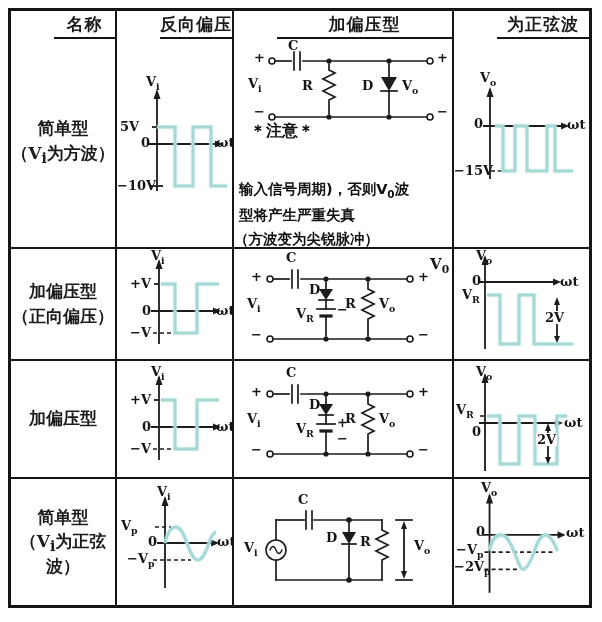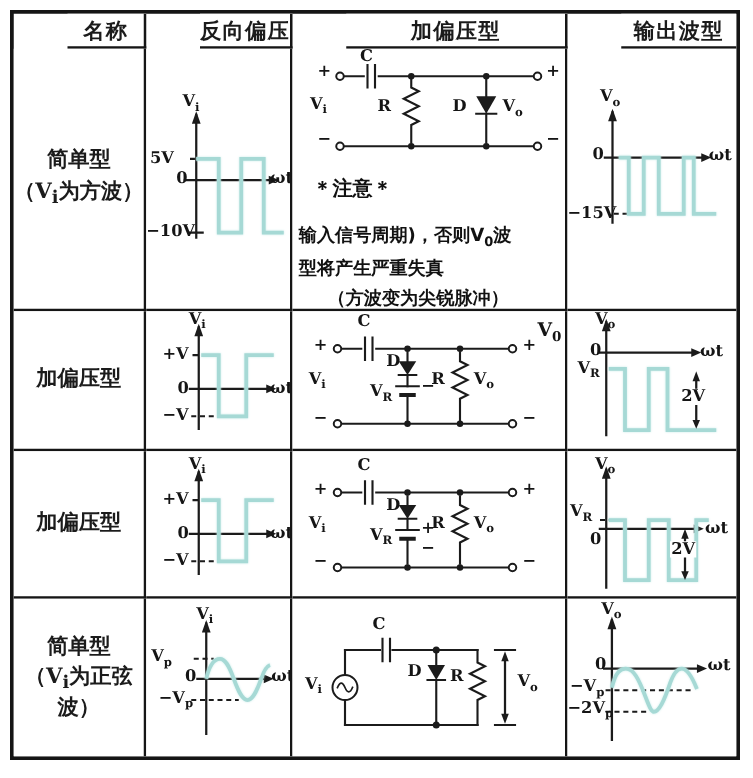--- a/index.html
+++ b/index.html
@@ -40,21 +40,21 @@
   <div class="c hd">
       <span>名称</span>
     </div>
   <div class="c hd">
       <span>反向偏压</span>
     </div>
   <div class="c hd">
       <span>加偏压型</span>
     </div>
   <div class="c hd lc">
-      <span>输出波型</span>
+      <span>为正弦波</span>
     </div>
 
   <div class="c nm">
     <span>简单型</span>
     <span>（V<sub>i</sub>为方波）</span>
   </div>
 
   <div class="c">
     <svg class="dg" viewBox="0 0 115 208">
       <g>
@@ -101,24 +101,24 @@
     </svg>
     <div class="lb" style="left:54px;top:0px">C</div>
     <div class="lb" style="left:20px;top:12px">+</div>
     <div class="lb" style="left:14px;top:38px">V<sub>i</sub></div>
     <div class="lb" style="left:20px;top:66px">−</div>
     <div class="lb" style="left:68px;top:40px">R</div>
     <div class="lb" style="left:128px;top:40px">D</div>
     <div class="lb" style="left:168px;top:40px">V<sub>o</sub></div>
     <div class="lb" style="left:203px;top:12px">+</div>
     <div class="lb" style="left:203px;top:66px">−</div>
-    <div class="nt" style="left:16px;top:104px;font-size:16px">＊注意＊</div>
+    <div class="nt" style="left:16px;top:84px;font-size:16px">＊注意＊</div>
     <div class="nt" style="left:5px;top:143px">输入信号周期)，否则V<sub>0</sub>波</div>
     <div class="nt" style="left:5px;top:169px">型将产生严重失真</div>
-    <div class="nt" style="left:28px;top:193px">（方波变为尖锐脉冲）</div>
+    <div class="nt" style="left:0;top:193px">（方波变为尖锐脉冲）</div>
   </div>
 
   <div class="c lc">
     <svg class="dg" viewBox="0 0 133 208">
       <g>
         <path class="ax" d="M35,50 V140"></path>
           <polygon class="ah" points="31.5,58 35,48 38.5,58"></polygon>
         <path class="ax" d="M28,87 H108"></path>
           <polygon class="ah" points="106,83.5 114,87 106,90.5"></polygon>
         <path class="dsh" d="M36,132 H52"></path>
@@ -126,20 +126,21 @@
       <path class="wv" d="M40,87 H48 V132 H60 V87 H72 V132 H92 V87 H100 V132 H118"></path>
     </svg>
     <div class="lb" style="left:26px;top:32px">V<sub>o</sub></div>
     <div class="lb" style="left:20px;top:78px">0</div>
     <div class="lb" style="left:0px;top:125px">−15V</div>
     <div class="lb" style="left:113px;top:79px">ωt</div>
   </div>
 
   <div class="c nm">
     <span>加偏压型</span>
+    <span>（正向偏压）</span>
   </div>
 
   <div class="c">
     <svg class="dg" viewBox="0 0 115 110">
       <g>
         <path class="ax" d="M42,12 V95"></path>
           <polygon class="ah" points="38.5,20 42,10 45.5,20"></polygon>
         <path class="ax" d="M34,62 H98"></path>
           <polygon class="ah" points="96,58.5 104,62 96,65.5"></polygon>
         <path class="ax" d="M37,35 H42"></path>

